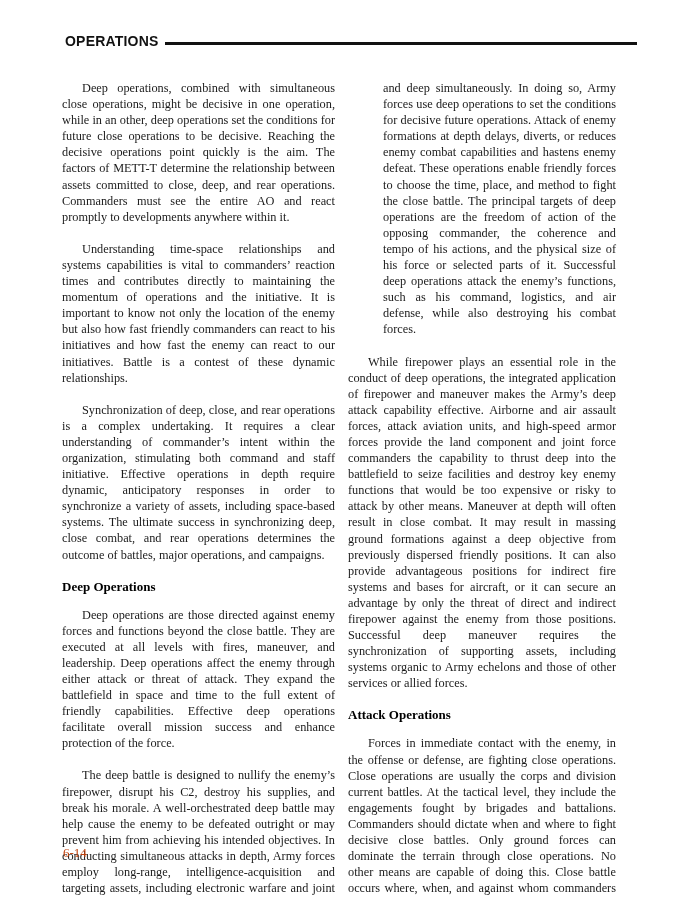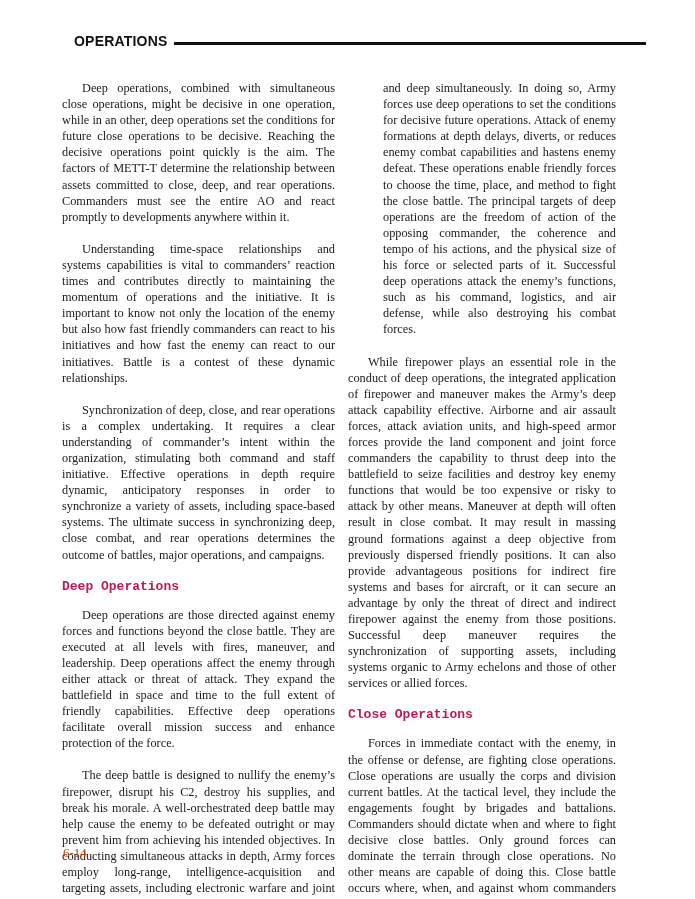--- a/index.html
+++ b/index.html
@@ -1,25 +1,25 @@
 <!DOCTYPE html>
 <html><head>
 <meta charset="utf-8">
 <style>
   html, body { margin: 0; padding: 0; background: #ffffff; }
   body { width: 695px; height: 899px; position: relative; overflow: hidden; color: #1a1a1a; }
-  .header { position: absolute; left: 74px; top: 31px; width: 572px; height: 20px; display: flex; align-items: center; }
+  .header { position: absolute; left: 65px; top: 31px; width: 572px; height: 20px; display: flex; align-items: center; }
   .header-title { font-family: "Liberation Sans", sans-serif; font-weight: bold; font-size: 14px; letter-spacing: 0.2px; color: #111; white-space: nowrap; }
   .header-rule { flex: 1; height: 3px; background: #111; margin-left: 6px; margin-top: 4px; }
   .col { position: absolute; top: 80px; font-family: "Liberation Serif", serif; font-size: 12.3px; line-height: 16.1px; color: #1a1a1a; text-align: justify; hyphens: manual; }
   .col-left { left: 62px; width: 273px; }
   .col-right { left: 348px; width: 268px; }
   .col p { margin: 0 0 16px 0; text-indent: 20px; }
   .col p.cont { text-indent: 0; margin-left: 35px; }
-  .col h3 { font-family: Liberation Mono, monospace; font-weight: bold; font-size: 13px; margin: 0; line-height: 16px; color: #be185d; }
+  .col h3 { font-family: Liberation Serif, serif; font-weight: bold; font-size: 13px; margin: 0; line-height: 16px; color: #000000; }
   .col h3 + p { margin-top: 12px; }
   .page-num { position: absolute; left: 63px; top: 845px; font-family: "Liberation Serif", serif; font-size: 13px; color: #c2410c; }
 </style>
 </head>
 <body>
 
 <div class="header">
   <span class="header-title">OPERATIONS</span>
   <span class="header-rule"></span>
 </div>
@@ -30,18 +30,18 @@
   <p>Synchronization of deep, close, and rear operations is a complex undertaking. It requires a clear understanding of commander’s intent within the organization, stimulating both command and staff initiative. Effective operations in depth require dynamic, anticipatory responses in order to synchronize a variety of assets, including space-based systems. The ultimate success in synchronizing deep, close combat, and rear operations determines the outcome of battles, major operations, and campaigns.</p>
   <h3>Deep Operations</h3>
   <p>Deep operations are those directed against enemy forces and functions beyond the close battle. They are executed at all levels with fires, maneuver, and leadership. Deep operations affect the enemy through either attack or threat of attack. They expand the battlefield in space and time to the full extent of friendly capabilities. Effective deep operations facilitate overall mission success and enhance protection of the force.</p>
   <p>The deep battle is designed to nullify the enemy’s firepower, disrupt his C2, destroy his supplies, and break his morale. A well-orchestrated deep battle may help cause the enemy to be defeated outright or may prevent him from achieving his intended objectives. In conducting simultaneous attacks in depth, Army forces employ long-range, intelligence-acquisition and targeting assets, including electronic warfare and joint assets, to track enemy forces, to complicate their operations, and to determine the effects of our strikes in depth.</p>
 
 </div>
 
 <div class="col col-right">
   <p class="cont">and deep simultaneously. In doing so, Army forces use deep operations to set the conditions for decisive future operations. Attack of enemy formations at depth delays, diverts, or reduces enemy combat capabilities and hastens enemy defeat. These operations enable friendly forces to choose the time, place, and method to fight the close battle. The principal targets of deep operations are the freedom of action of the opposing commander, the coherence and tempo of his actions, and the physical size of his force or selected parts of it. Successful deep operations attack the enemy’s functions, such as his command, logistics, and air defense, while also destroying his combat forces.</p>
   <p>While firepower plays an essential role in the conduct of deep operations, the integrated application of firepower and maneuver makes the Army’s deep attack capability effective. Airborne and air assault forces, attack aviation units, and high-speed armor forces provide the land component and joint force commanders the capability to thrust deep into the battlefield to seize facilities and destroy key enemy functions that would be too expensive or risky to attack by other means. Maneuver at depth will often result in close combat. It may result in massing ground formations against a deep objective from previously dispersed friendly positions. It can also provide advantageous positions for indirect fire systems and bases for aircraft, or it can secure an advantage by only the threat of direct and indirect firepower against the enemy from those positions. Successful deep maneuver requires the synchronization of supporting assets, including systems organic to Army echelons and those of other services or allied forces.</p>
-  <h3>Close Operations</h3>
+  <h3>Attack Operations</h3>
   <p>Forces in immediate contact with the enemy, in the offense or defense, are fighting close operations. Close operations are usually the corps and division current battles. At the tactical level, they include the engagements fought by brigades and battalions. Commanders should dictate when and where to fight decisive close battles. Only ground forces can dominate the terrain through close operations. No other means are capable of doing this. Close battle occurs where, when, and against whom commanders choose to commit assault formations. Normally it takes close operations on land to gain decisive and lasting battlefield effects. Close operations by ground forces give commanders staying power.</p>
 
 </div>
 
 <div class="page-num">6-14</div>
 
 </body></html>

